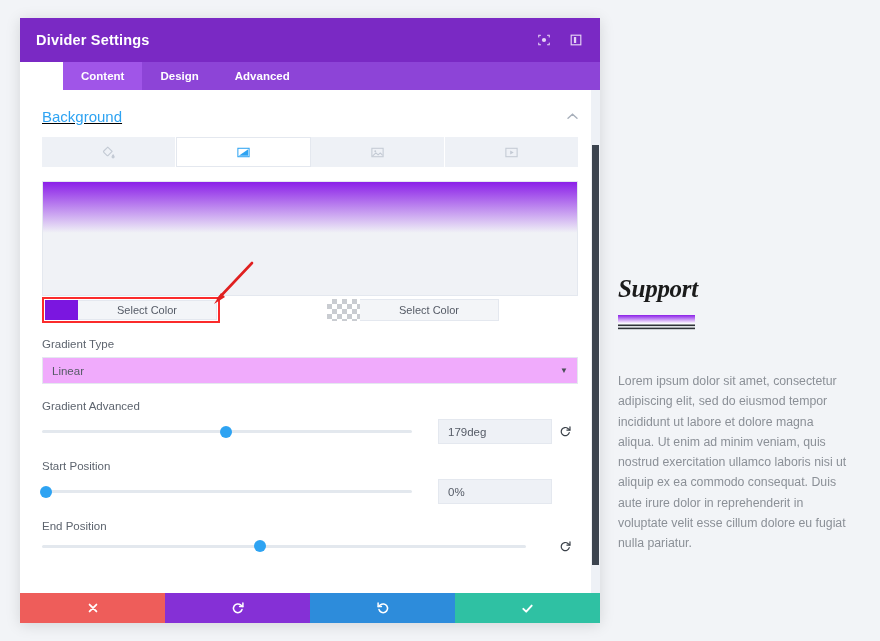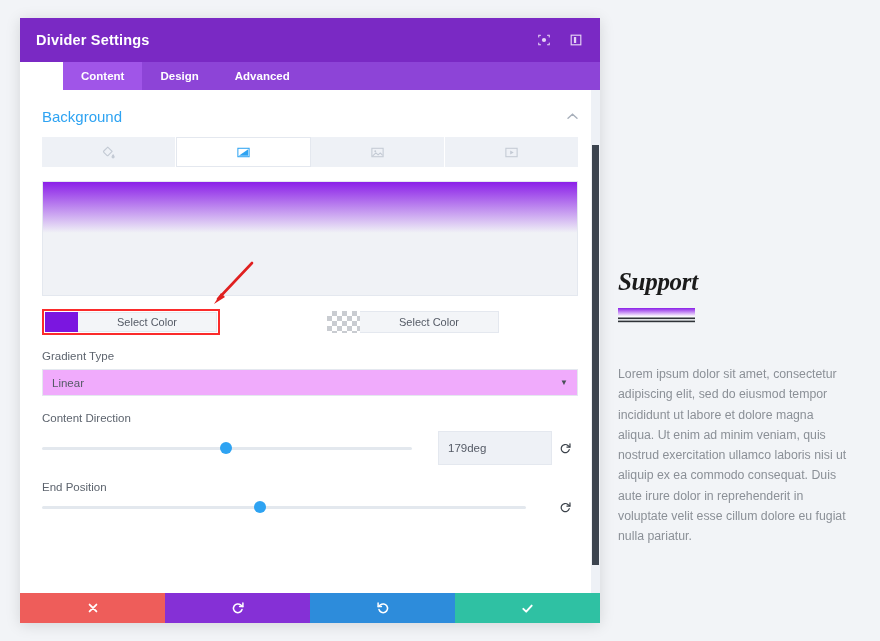--- a/index.html
+++ b/index.html
@@ -80,20 +80,21 @@
     position: absolute;
     left: 0; top: 0; right: 0;
     padding: 0;
   }
 
   .section-title-row {
     padding: 18px 22px 10px 22px;
     display: flex;
     align-items: center;
     justify-content: space-between;
+    text-decoration: underline;
   }
   .section-title {
     color: #2ea3f2;
     font-size: 15px;
   }
   .chevron-up {
     color: #a8b0bb;
     font-size: 11px;
     cursor: pointer;
     line-height: 1;
@@ -122,21 +123,21 @@
     border: 1px solid #e4e8ef;
     position: relative;
   }
   .gradient-preview-inner {
     position: absolute;
     inset: 0;
   }
 
   
   .stops-row {
-    margin: 14px 22px 0 22px;
+    margin: 2px 22px 0 22px;
     display: flex;
     gap: 8px;
   }
   .stop-group {
     flex: 1 1 0;
     display: flex;
     align-items: center;
     height: 24px;
   }
   .stop-group.right { margin-left: 26px; }
@@ -229,21 +230,21 @@
   .slider-handle {
     position: absolute;
     width: 12px; height: 12px;
     border-radius: 50%;
     background: #2ea3f2;
     transform: translateX(-50%);
     cursor: grab;
   }
   .slider-value {
     width: 114px;
-    height: 34px;
+    height: 25px;
     background: #eef1f6;
     border: 1px solid #e4e8ef;
     display: flex;
     align-items: center;
     padding: 0 9px;
     font-size: 11.5px;
     color: #555b66;
     flex: 0 0 auto;
     cursor: text;
   }
@@ -303,21 +304,21 @@
     top: 255px;
     width: 70px;
     height: 60px;
     pointer-events: none;
   }
 
   
   .support-area {
     position: absolute;
     left: 618px;
-    top: 268px;
+    top: 275px;
     width: 232px;
   }
   .support-heading {
     font-family: "Liberation Serif", serif;
     font-style: italic;
     font-weight: bold;
     font-size: 25px;
     color: #1b1b1b;
     letter-spacing: -0.3px;
   }
@@ -422,36 +423,47 @@
 
       <div class="field">
         <div class="field-label">Gradient Type</div>
         <div class="select-box">
           <span>Linear</span>
           <span class="select-arrow">▼</span>
         </div>
       </div>
 
       <div class="field">
-        <div class="field-label">Content Direction</div>
+        <div class="field-label">Gradient Advanced</div>
         <div class="slider-row">
           <div class="slider-track-wrap">
             <div class="slider-track"></div>
             <div class="slider-handle" id="handle0" style="left: 49.7%;"></div>
           </div>
           <div class="slider-value">179deg</div>
           <div class="reset-icon">
             <svg width="13" height="13" viewBox="0 0 16 16" fill="none" stroke="#3a4149" stroke-width="1.5" stroke-linecap="round">
               <path d="M12.6 9.3A5 5 0 1 1 11 4.3L13.2 6"></path>
               <path d="M13.5 2.3V6.2H9.7"></path>
             </svg>
           </div>
         </div>
       </div>
 
+      <div class="field">
+        <div class="field-label">Start Position</div>
+        <div class="slider-row">
+          <div class="slider-track-wrap">
+            <div class="slider-track"></div>
+            <div class="slider-handle" id="handle1" style="left: 1%;"></div>
+          </div>
+          <div class="slider-value">0%</div>
+          <div class="reset-icon empty"></div>
+        </div>
+      </div>
 
       <div class="field">
         <div class="field-label">End Position</div>
         <div class="slider-row">
           <div class="slider-track-wrap">
             <div class="slider-track"></div>
             <div class="slider-handle" id="handle2" style="left: 45%;"></div>
           </div>
           <div class="reset-icon">
             <svg width="13" height="13" viewBox="0 0 16 16" fill="none" stroke="#3a4149" stroke-width="1.5" stroke-linecap="round">

